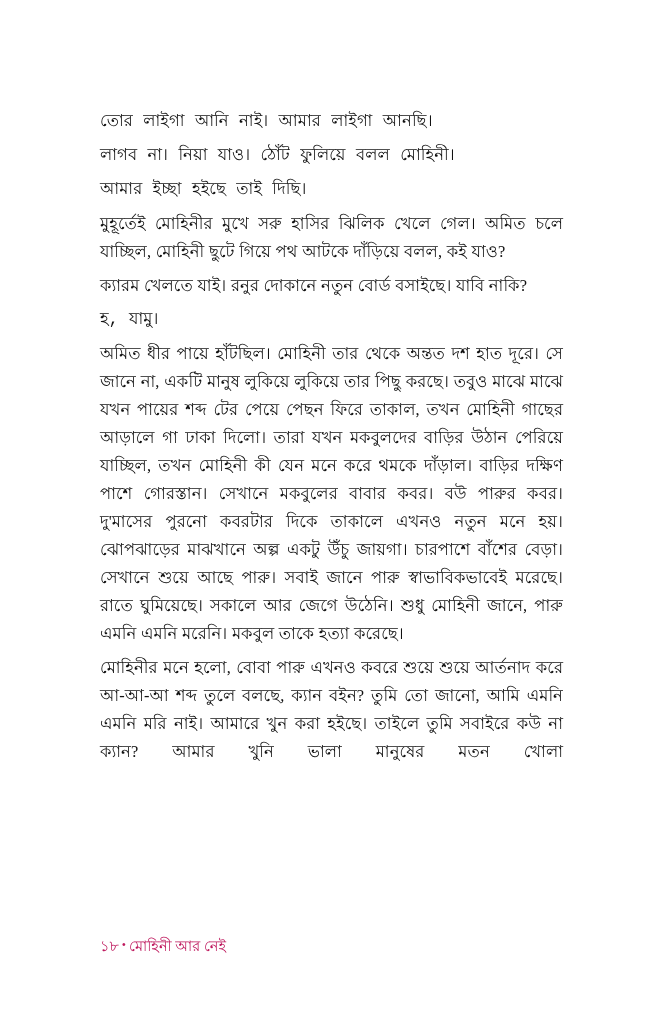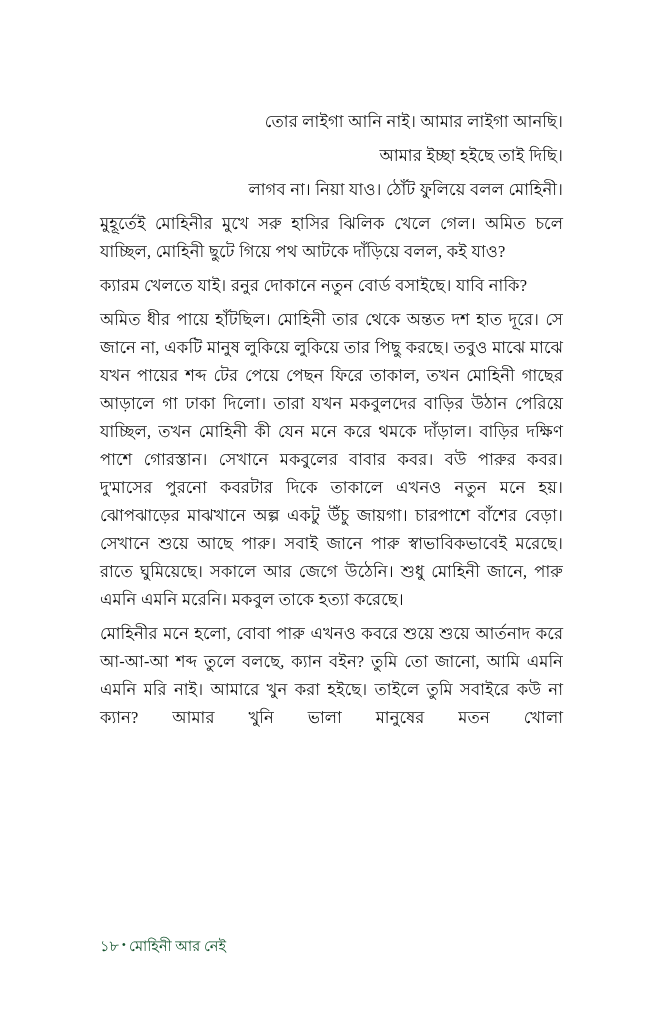--- a/index.html
+++ b/index.html
@@ -39,59 +39,61 @@
     line-height: 28px;
     text-align: justify;
     text-justify: inter-word;
     color: #111111;
     letter-spacing: 0.1px;
     word-spacing: 0.4px;
   }
 
   
   .para.short {
-    text-align: right;
+    text-align: left;
+    font-family: Liberation Mono, monospace;
   }
 
   
   .para.continues {
     text-align: justify;
   }
   .para.continues::after {
     content: "";
     display: inline-block;
     width: 100%;
   }
 
   .footer {
     position: absolute;
     left: 100px;
     top: 934px;
     font-size: 14.5px;
     line-height: 22px;
-    color: #14532d;
+    color: #be185d;
     white-space: nowrap;
   }
   .footer .sep {
     padding: 0 3px;
     font-size: 12px;
     vertical-align: 2px;
   }
 </style>
 </head>
 <body>
 
 <div class="page">
 
   <div class="text-block">
     <p class="para short">তোর লাইগা আনি নাই। আমার লাইগা আনছি।</p>
+    <p class="para short">লাগব না। নিয়া যাও। ঠোঁট ফুলিয়ে বলল মোহিনী।</p>
     <p class="para short">আমার ইচ্ছা হইছে তাই দিছি।</p>
-    <p class="para short">লাগব না। নিয়া যাও। ঠোঁট ফুলিয়ে বলল মোহিনী।</p>
     <p class="para">মুহূর্তেই মোহিনীর মুখে সরু হাসির ঝিলিক খেলে গেল। অমিত চলে যাচ্ছিল, মোহিনী ছুটে গিয়ে পথ আটকে দাঁড়িয়ে বলল, কই যাও?</p>
     <p class="para">ক্যারম খেলতে যাই। রনুর দোকানে নতুন বোর্ড বসাইছে। যাবি নাকি?</p>
+    <p class="para short">হ, যামু।</p>
     <p class="para">অমিত ধীর পায়ে হাঁটছিল। মোহিনী তার থেকে অন্তত দশ হাত দূরে। সে জানে না, একটি মানুষ লুকিয়ে লুকিয়ে তার পিছু করছে। তবুও মাঝে মাঝে যখন পায়ের শব্দ টের পেয়ে পেছন ফিরে তাকাল, তখন মোহিনী গাছের আড়ালে গা ঢাকা দিলো। তারা যখন মকবুলদের বাড়ির উঠান পেরিয়ে যাচ্ছিল, তখন মোহিনী কী যেন মনে করে থমকে দাঁড়াল। বাড়ির দক্ষিণ পাশে গোরস্তান। সেখানে মকবুলের বাবার কবর। বউ পারুর কবর। দু'মাসের পুরনো কবরটার দিকে তাকালে এখনও নতুন মনে হয়। ঝোপঝাড়ের মাঝখানে অল্প একটু উঁচু জায়গা। চারপাশে বাঁশের বেড়া। সেখানে শুয়ে আছে পারু। সবাই জানে পারু স্বাভাবিকভাবেই মরেছে। রাতে ঘুমিয়েছে। সকালে আর জেগে উঠেনি। শুধু মোহিনী জানে, পারু এমনি এমনি মরেনি। মকবুল তাকে হত্যা করেছে।</p>
     <p class="para continues">মোহিনীর মনে হলো, বোবা পারু এখনও কবরে শুয়ে শুয়ে আর্তনাদ করে আ-আ-আ শব্দ তুলে বলছে, ক্যান বইন? তুমি তো জানো, আমি এমনি এমনি মরি নাই। আমারে খুন করা হইছে। তাইলে তুমি সবাইরে কউ না ক্যান? আমার খুনি ভালা মানুষের মতন খোলা</p>
   </div>
 
   <div class="footer">
     <span>১৮</span><span class="sep">•</span><span>মোহিনী আর নেই</span>
   </div>
 
 </div>
 

